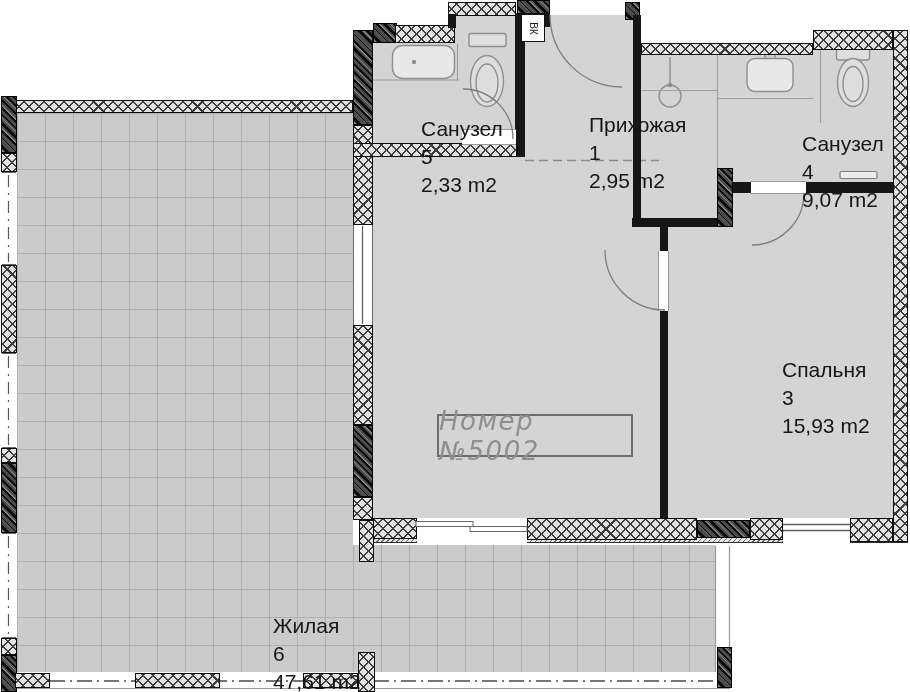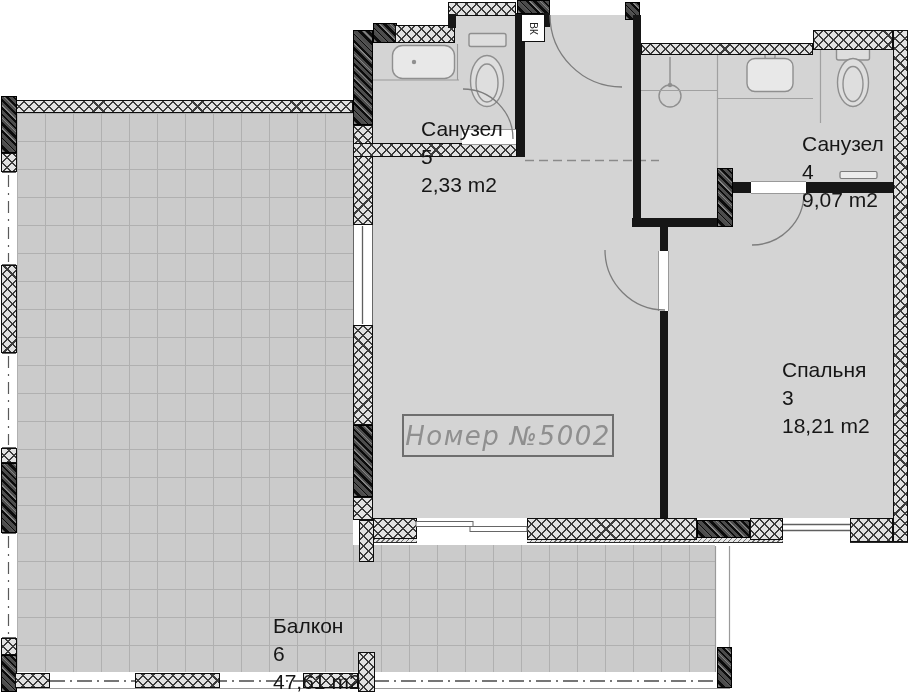--- a/index.html
+++ b/index.html
@@ -190,33 +190,38 @@
       <rect x="416" y="521.5" width="57" height="5"></rect>
       <rect x="470" y="526.5" width="57" height="5"></rect>
     </g>
   </svg>
 
   <div class="abs room-label" style="left:421px;top:115px">
     <span>Санузел</span>
     <span>5</span>
     <span>2,33 m2</span>
   </div>
+  <div class="abs room-label" style="left:589px;top:111px">
+    <span>Прихожая</span>
+    <span>1</span>
+    <span>2,95 m2</span>
+  </div>
   <div class="abs room-label" style="left:802px;top:130px">
     <span>Санузел</span>
     <span>4</span>
     <span>9,07 m2</span>
   </div>
   <div class="abs room-label" style="left:782px;top:356px">
     <span>Спальня</span>
     <span>3</span>
-    <span>18,21 m2</span>
+    <span>15,93 m2</span>
   </div>
   <div class="abs room-label" style="left:273px;top:612px">
-    <span>Балкон</span>
+    <span>Жилая</span>
     <span>6</span>
     <span>47,61 m2</span>
   </div>
 
-  <div class="abs stamp" style="left:402px;top:414px;width:212px;height:43px">
+  <div class="abs stamp" style="left:437px;top:414px;width:196px;height:43px">
     <span>Номер №5002</span>
   </div>
 
 </div>
 
 </body></html>

